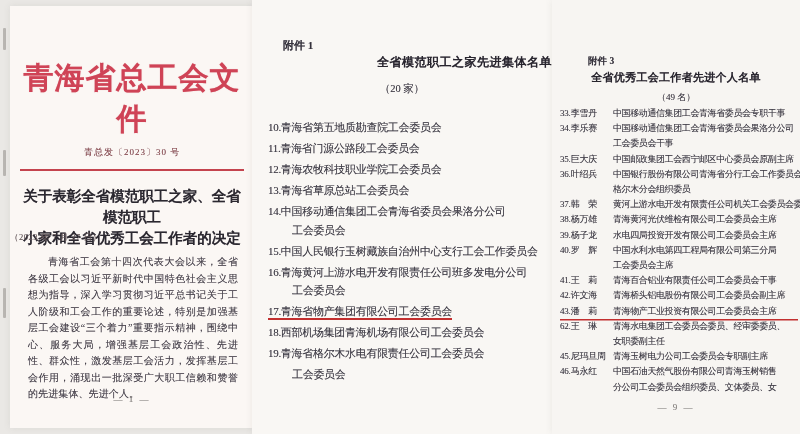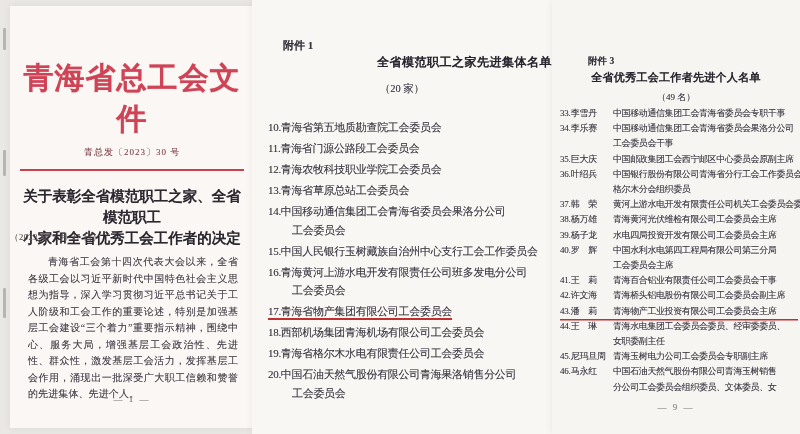--- a/index.html
+++ b/index.html
@@ -147,21 +147,20 @@
       <div class="m-item">
         <div class="m-line"><span class="red-underline">17.青海省物产集团有限公司工会委员会</span></div>
       </div>
       <div class="m-item">
         <div class="m-line"><span>18.西部机场集团青海机场有限公司工会委员会</span></div>
       </div>
       <div class="m-item">
         <div class="m-line"><span>19.青海省格尔木水电有限责任公司工会委员会</span></div>
       </div>
       <div class="m-item">
-        <div class="m-line"><span>20.中国石油天然气股份有限公司青海果洛销售分公司</span></div>
         <div class="m-line cont"><span>工会委员会</span></div>
       </div>
     </div>
 </div>
 
 <div class="page" id="right-page">
   <div class="rp-attach">附件 3</div>
   <div class="rp-title">全省优秀工会工作者先进个人名单</div>
   <div class="rp-count">（49 名）</div>
   <div class="rp-list">
@@ -228,21 +227,21 @@
           <div class="r-desc-line">青海桥头铝电股份有限公司工会委员会副主席</div>
         </div>
       </div>
       <div class="r-item underlined">
         <span class="r-name">43.潘　莉</span>
         <div class="r-desc">
           <div class="r-desc-line">青海物产工业投资有限公司工会委员会主席</div>
         </div>
       </div>
       <div class="r-item">
-        <span class="r-name">44.王　琳</span>
+        <span class="r-name">62.王　琳</span>
         <div class="r-desc">
           <div class="r-desc-line">青海水电集团工会委员会委员、经审委委员、</div>
           <div class="r-desc-line">女职委副主任</div>
         </div>
       </div>
       <div class="r-item">
         <span class="r-name">45.尼玛旦周</span>
         <div class="r-desc">
           <div class="r-desc-line">青海玉树电力公司工会委员会专职副主席</div>
         </div>

